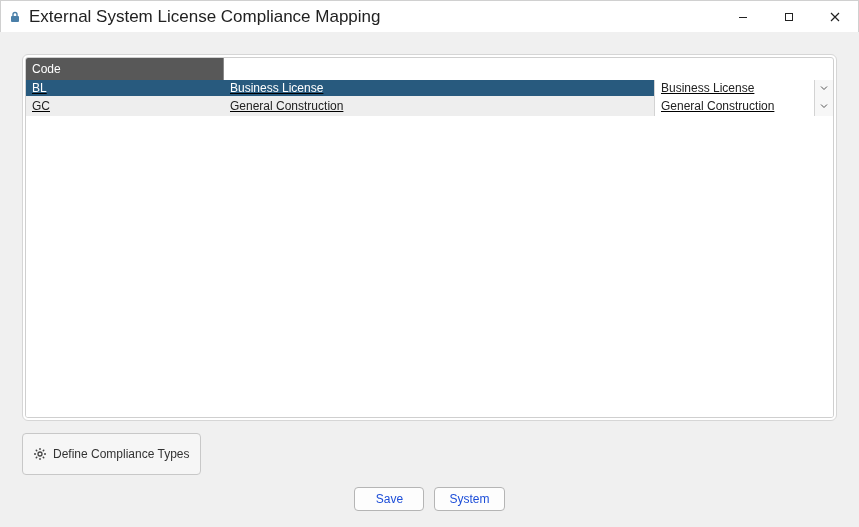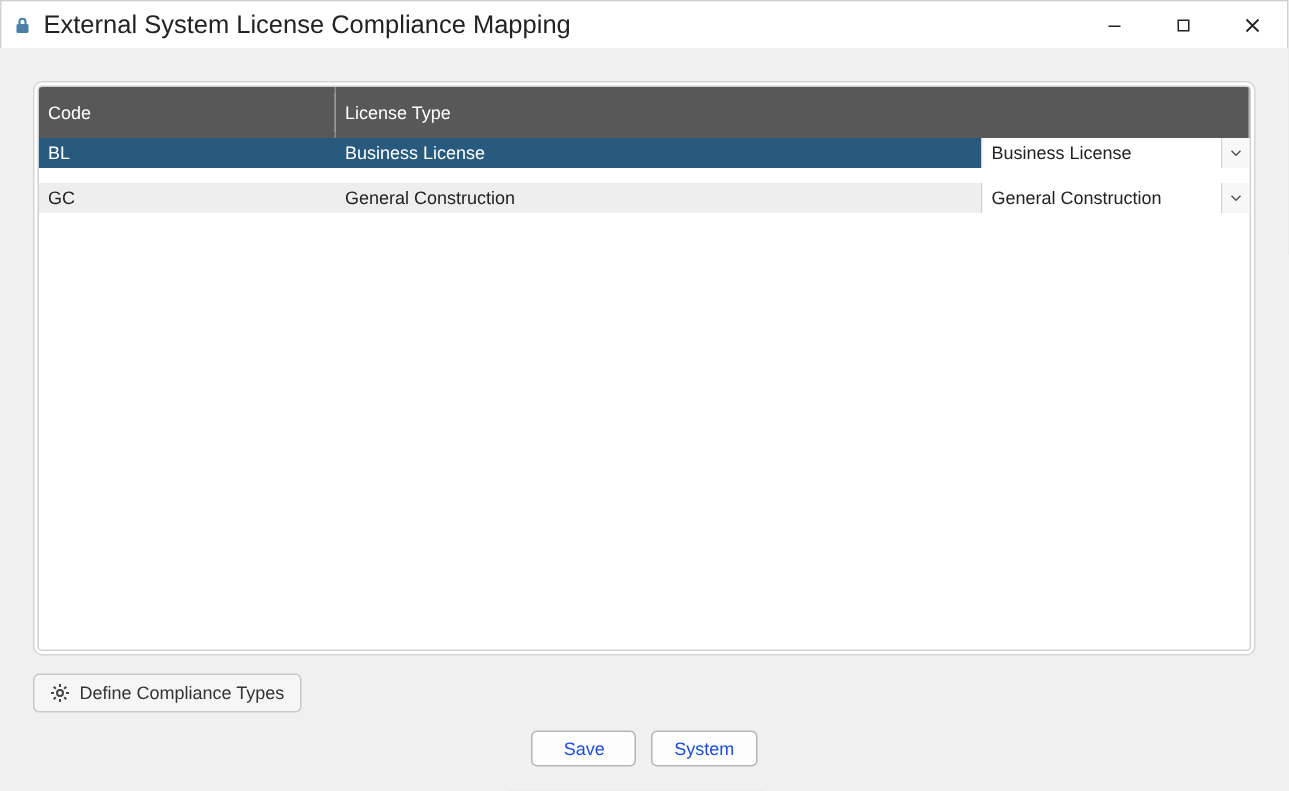--- a/index.html
+++ b/index.html
@@ -48,37 +48,37 @@
     flex:1;
     background:#fff;
     border:1px solid #d6d6d6;
     border-radius:6px;
     padding:2px;
     display:flex;
     flex-direction:column;
     overflow:hidden;
   }
   .grid-inner { flex:1; border:1px solid #cfcfcf; border-radius:3px; overflow:hidden; display:flex; flex-direction:column;}
-  .grid-header-row { display:flex; height:34px; }
+  .grid-header-row { display:flex; height:22px; }
   .grid-header-cell {
     background:#585858;
     color:#fff;
     border-right:1px solid #8a8a8a;
     font-size:12px;
     padding:3px 6px;
     display:flex; align-items:center;
     position:relative;
   }
   .grid-header-cell:first-child { border-left:none; }
   .grid-header-cell .divider {
     position:absolute; left:-1px; top:4px; bottom:4px; width:1px; background:#9a9a9a;
   }
 
   .grid-body { flex:1; background:#fff; overflow:auto;}
-  .grid-row { display:flex; height:30px; align-items:flex-start; }
+  .grid-row { display:flex; height:18px; align-items:flex-end;text-decoration:underline; }
   .grid-row.selected .txt-cell { background:#285a7e; color:#fff; }
   .grid-row.alt .txt-cell { background:#eeeeee; color:#222; }
   .txt-cell {
     padding:3px 6px; font-size:12px; color:#222;
     display:flex; align-items:center;
     white-space:nowrap; overflow:hidden; text-overflow:ellipsis;
   }
 
   
   .col-code  { width:198px; }
@@ -107,21 +107,21 @@
   
   .below-row {
     margin-top:12px;
   }
   .tool-btn {
     display:inline-flex; align-items:center;
     gap:6px;
     background:#f6f6f6;
     border:1px solid #c8c8c8;
     border-radius:4px;
-    padding:4px 10px;
+    padding:20px 10px;
     font-size:12px; color:#333;
     height:26px;
     cursor:default;
   }
 
   
   .footer {
     display:flex; justify-content:center; gap:10px;
     padding:12px 0 4px 0;
   }
@@ -174,24 +174,20 @@
 </div>
 
 <div class="client">
 
   <div class="grid-panel">
     <div class="grid-inner">
 
       <div class="grid-header-row">
         <div class="grid-header-cell col-code">
           <span>Code</span>
-        </div>
-        <div class="grid-header-cell col-type">
-          <span class="divider"></span>
-          <span>License Type</span>
         </div>
       </div>
 
       <div class="grid-body">
 
         <div class="grid-row selected">
           <div class="txt-cell col-code">BL</div>
           <div class="txt-cell col-desc">Business License</div>
           <div class="dd-cell col-type">
             <div class="dd-label">Business License</div>

